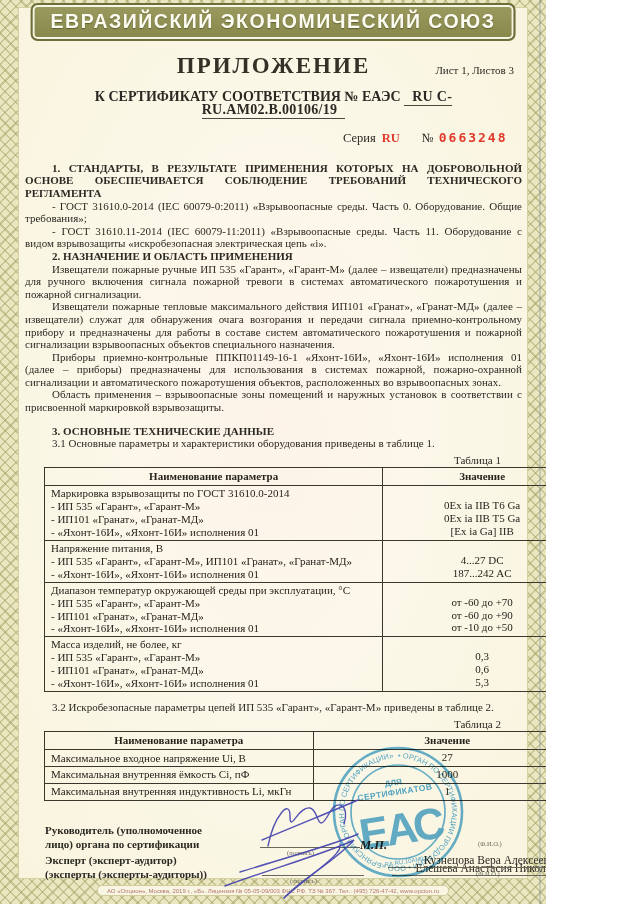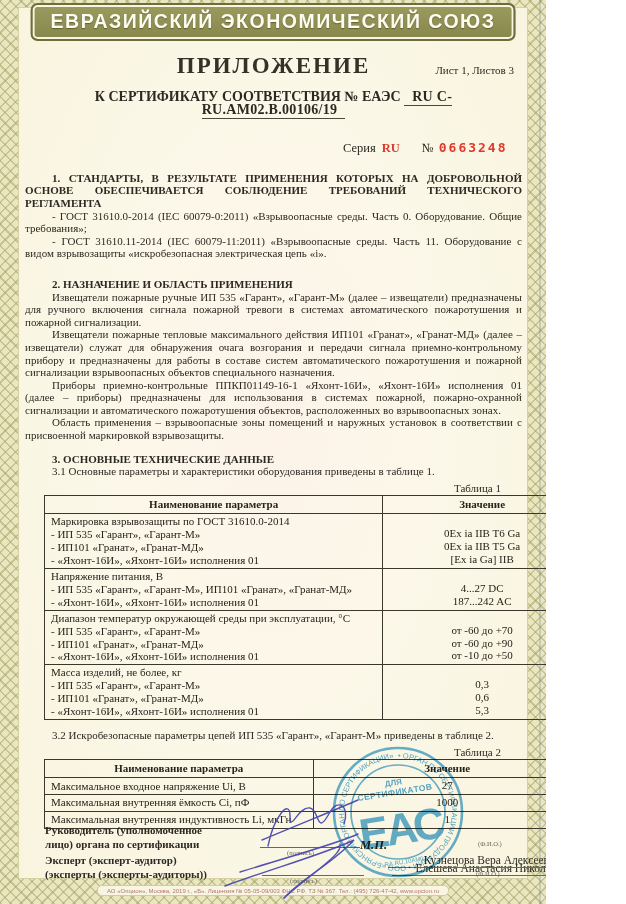--- a/index.html
+++ b/index.html
@@ -18,28 +18,28 @@
     box-shadow:inset 0 0 0 2px #f7f5e4;
     padding:5px 18px 6px; white-space:nowrap;
     font:bold 19.5px "Liberation Sans", sans-serif; color:#fcfcf2;
     letter-spacing:1.5px; text-shadow:0 1px 1px rgba(60,60,20,.55);}
   .content{position:absolute;inset:0;padding:54px 24px 0 25px;font-size:11px;line-height:12.6px;}
   .title{ text-align:center; font-weight:bold; font-size:23px; line-height:24px;
     letter-spacing:2px; color:#343228;}
   .sheet{position:absolute; right:32px; top:64px; font-size:11px;}
   .certline{margin-top:13px; text-align:center; font-weight:bold; font-size:14px;}
   .certnum{border-bottom:1px solid #4a473c; padding:0 8px 1px; letter-spacing:.3px;}
-  .seriesrow{margin-top:26px; padding-left:318px; display:flex; align-items:baseline; font-size:12.5px;}
+  .seriesrow{margin-top:16px; padding-left:318px; display:flex; align-items:baseline; font-size:12.5px;}
   .red{color:#e03a2c; font-weight:bold;}
   .blanknum{font-family:"DejaVu Sans Mono", monospace; font-size:13px; letter-spacing:2px; color:#e03a2c; font-weight:bold;}
   .gap1{width:6px;} .gap2{width:22px;} .gap3{width:5px;}
   .h{font-weight:bold;}
   .p{text-indent:27px; text-align:justify;}
   .sec1{margin-top:17px;}
-  .sec2{margin-top:18px;}
+  .sec2{margin-top:0;}
   .sec3{margin-top:11px;}
   .tcap{text-align:right; margin:4px 21px 1px 0; font-size:11px;}
   table{border-collapse:collapse; width:538px; margin:0 0 0 19px; font-size:11px; line-height:12.9px; color:#26241d; border:1.5px solid #3a382d;}
   th,td{border:1px solid #3a382d; padding:1px 6px;}
   th{text-align:center; font-weight:bold; padding:2px 4px;}
   td.param{white-space:pre-line;}
   td.val{text-align:center; white-space:pre-line; vertical-align:bottom; padding-bottom:2px;}
   .t2 td.val{vertical-align:middle;}
   .t1 .c1{width:63%;} .t2 .c1{width:50%;}
   

